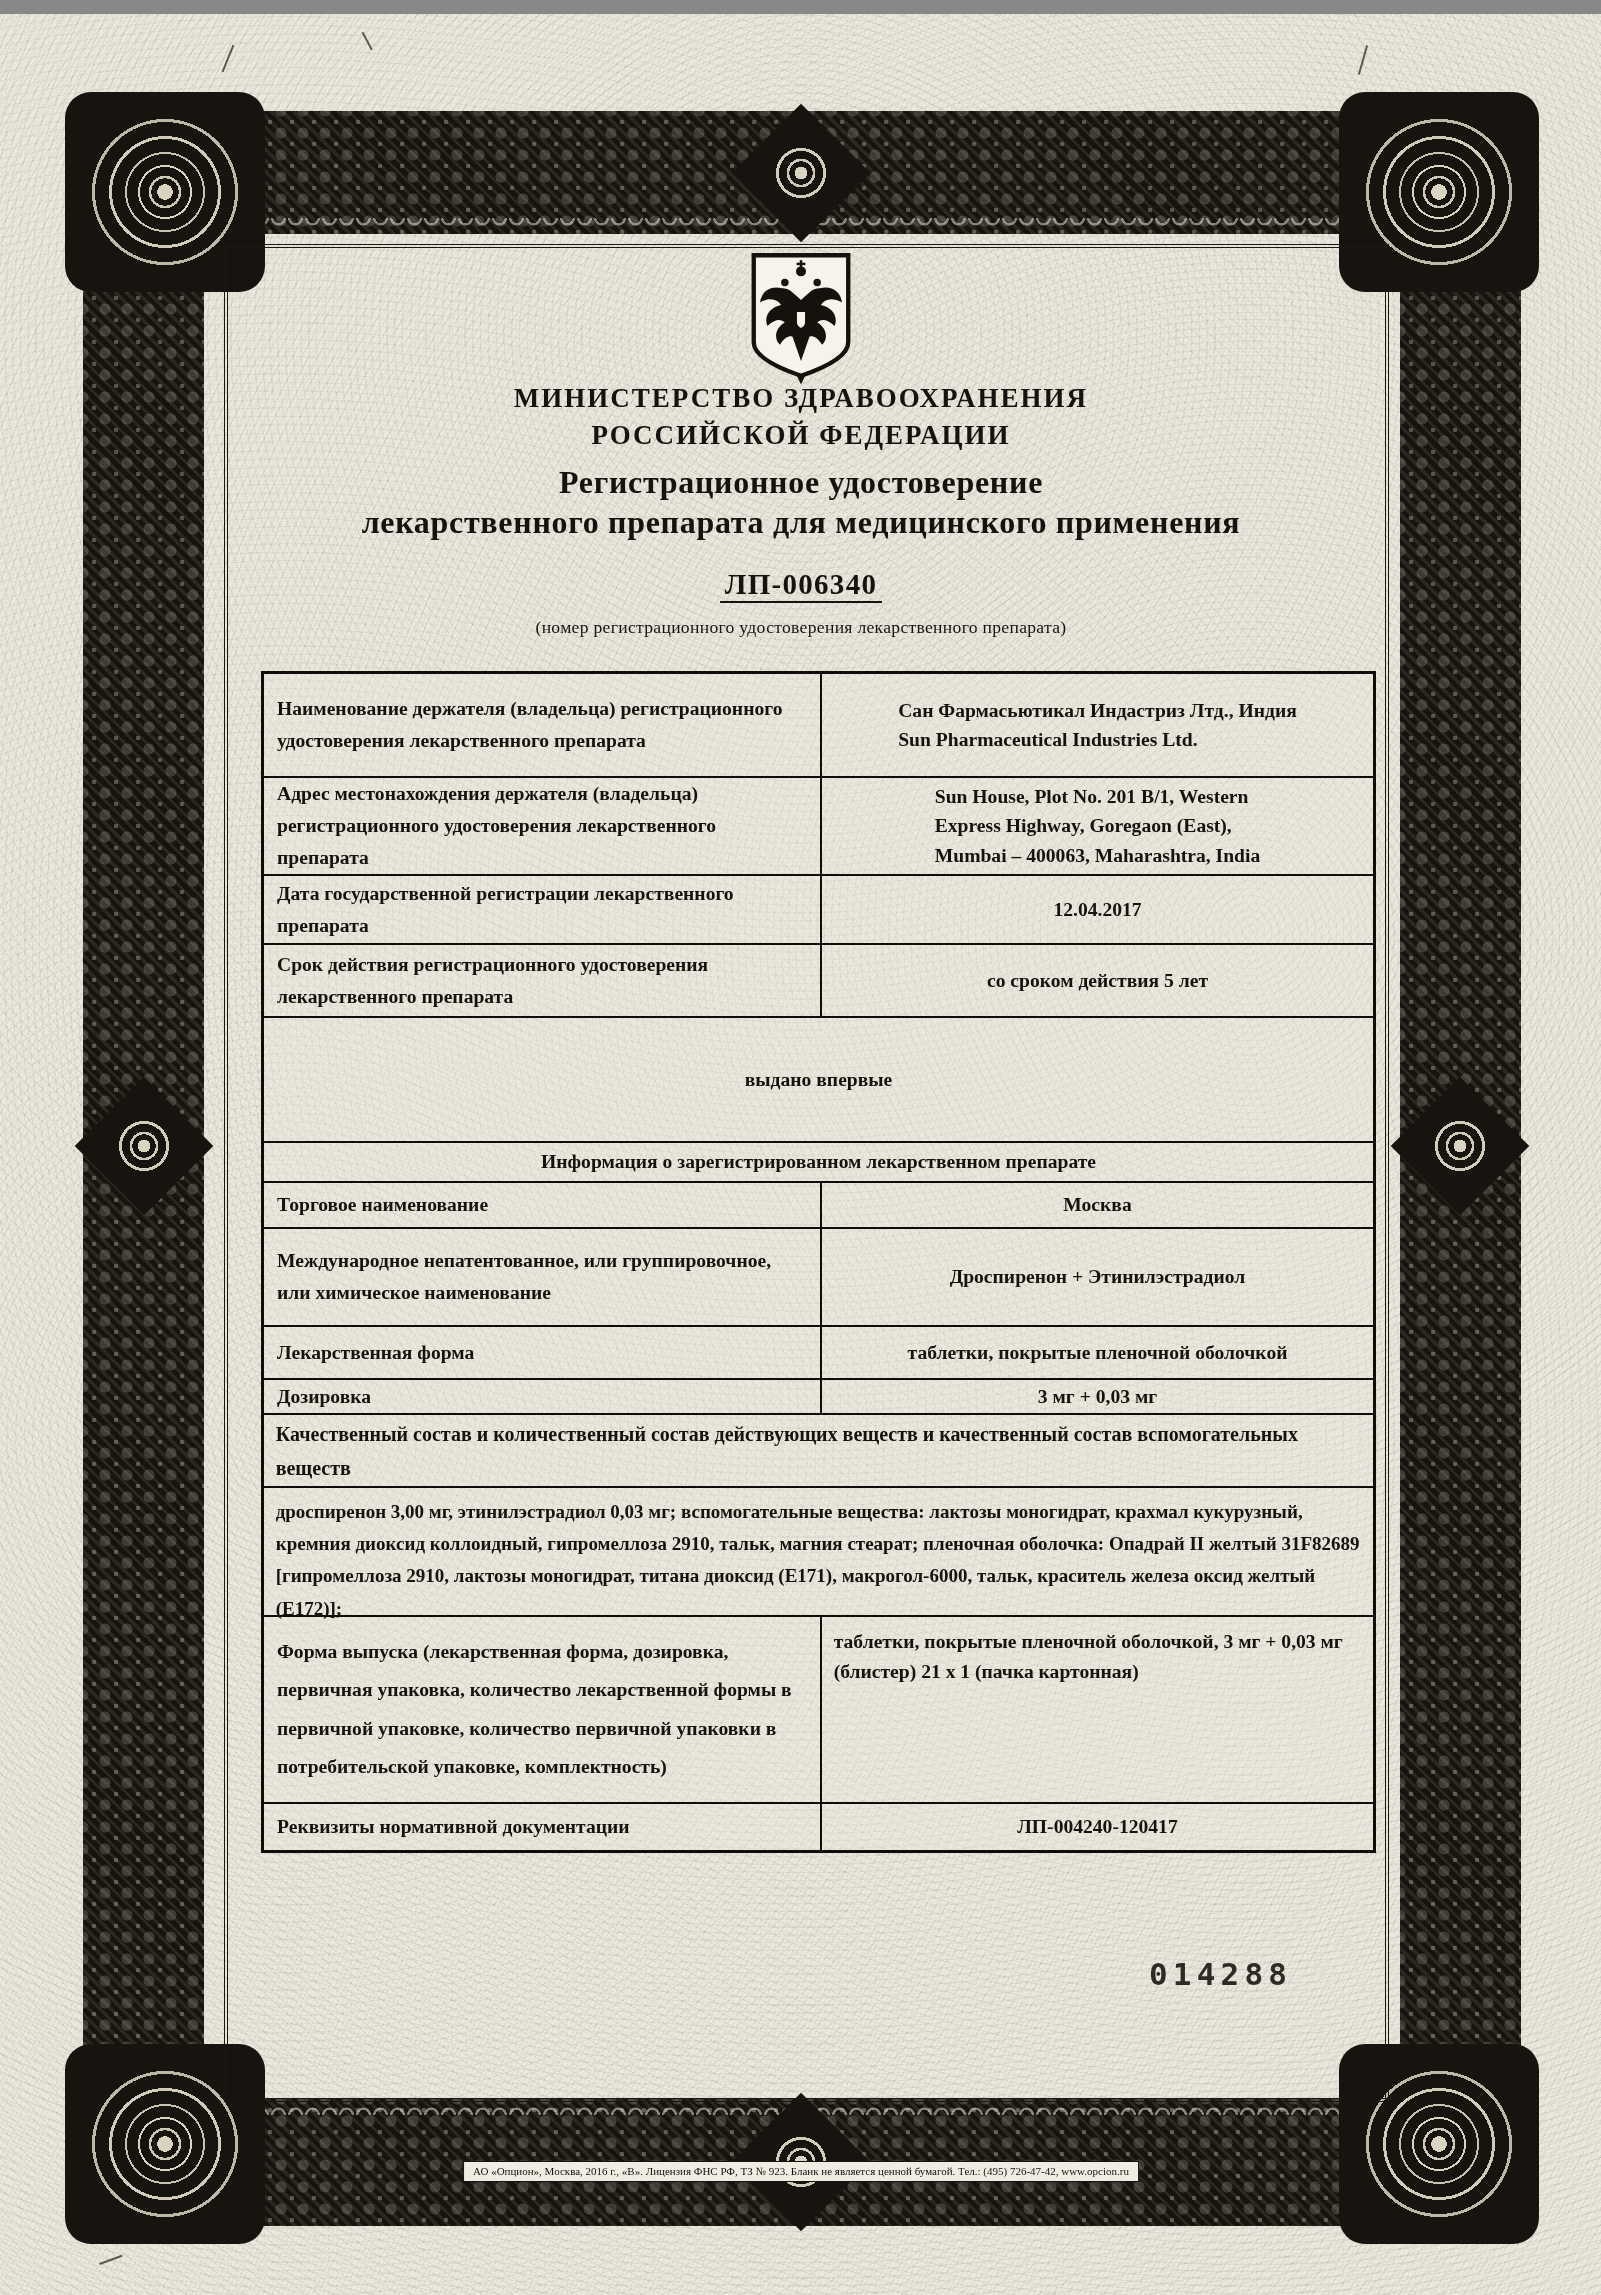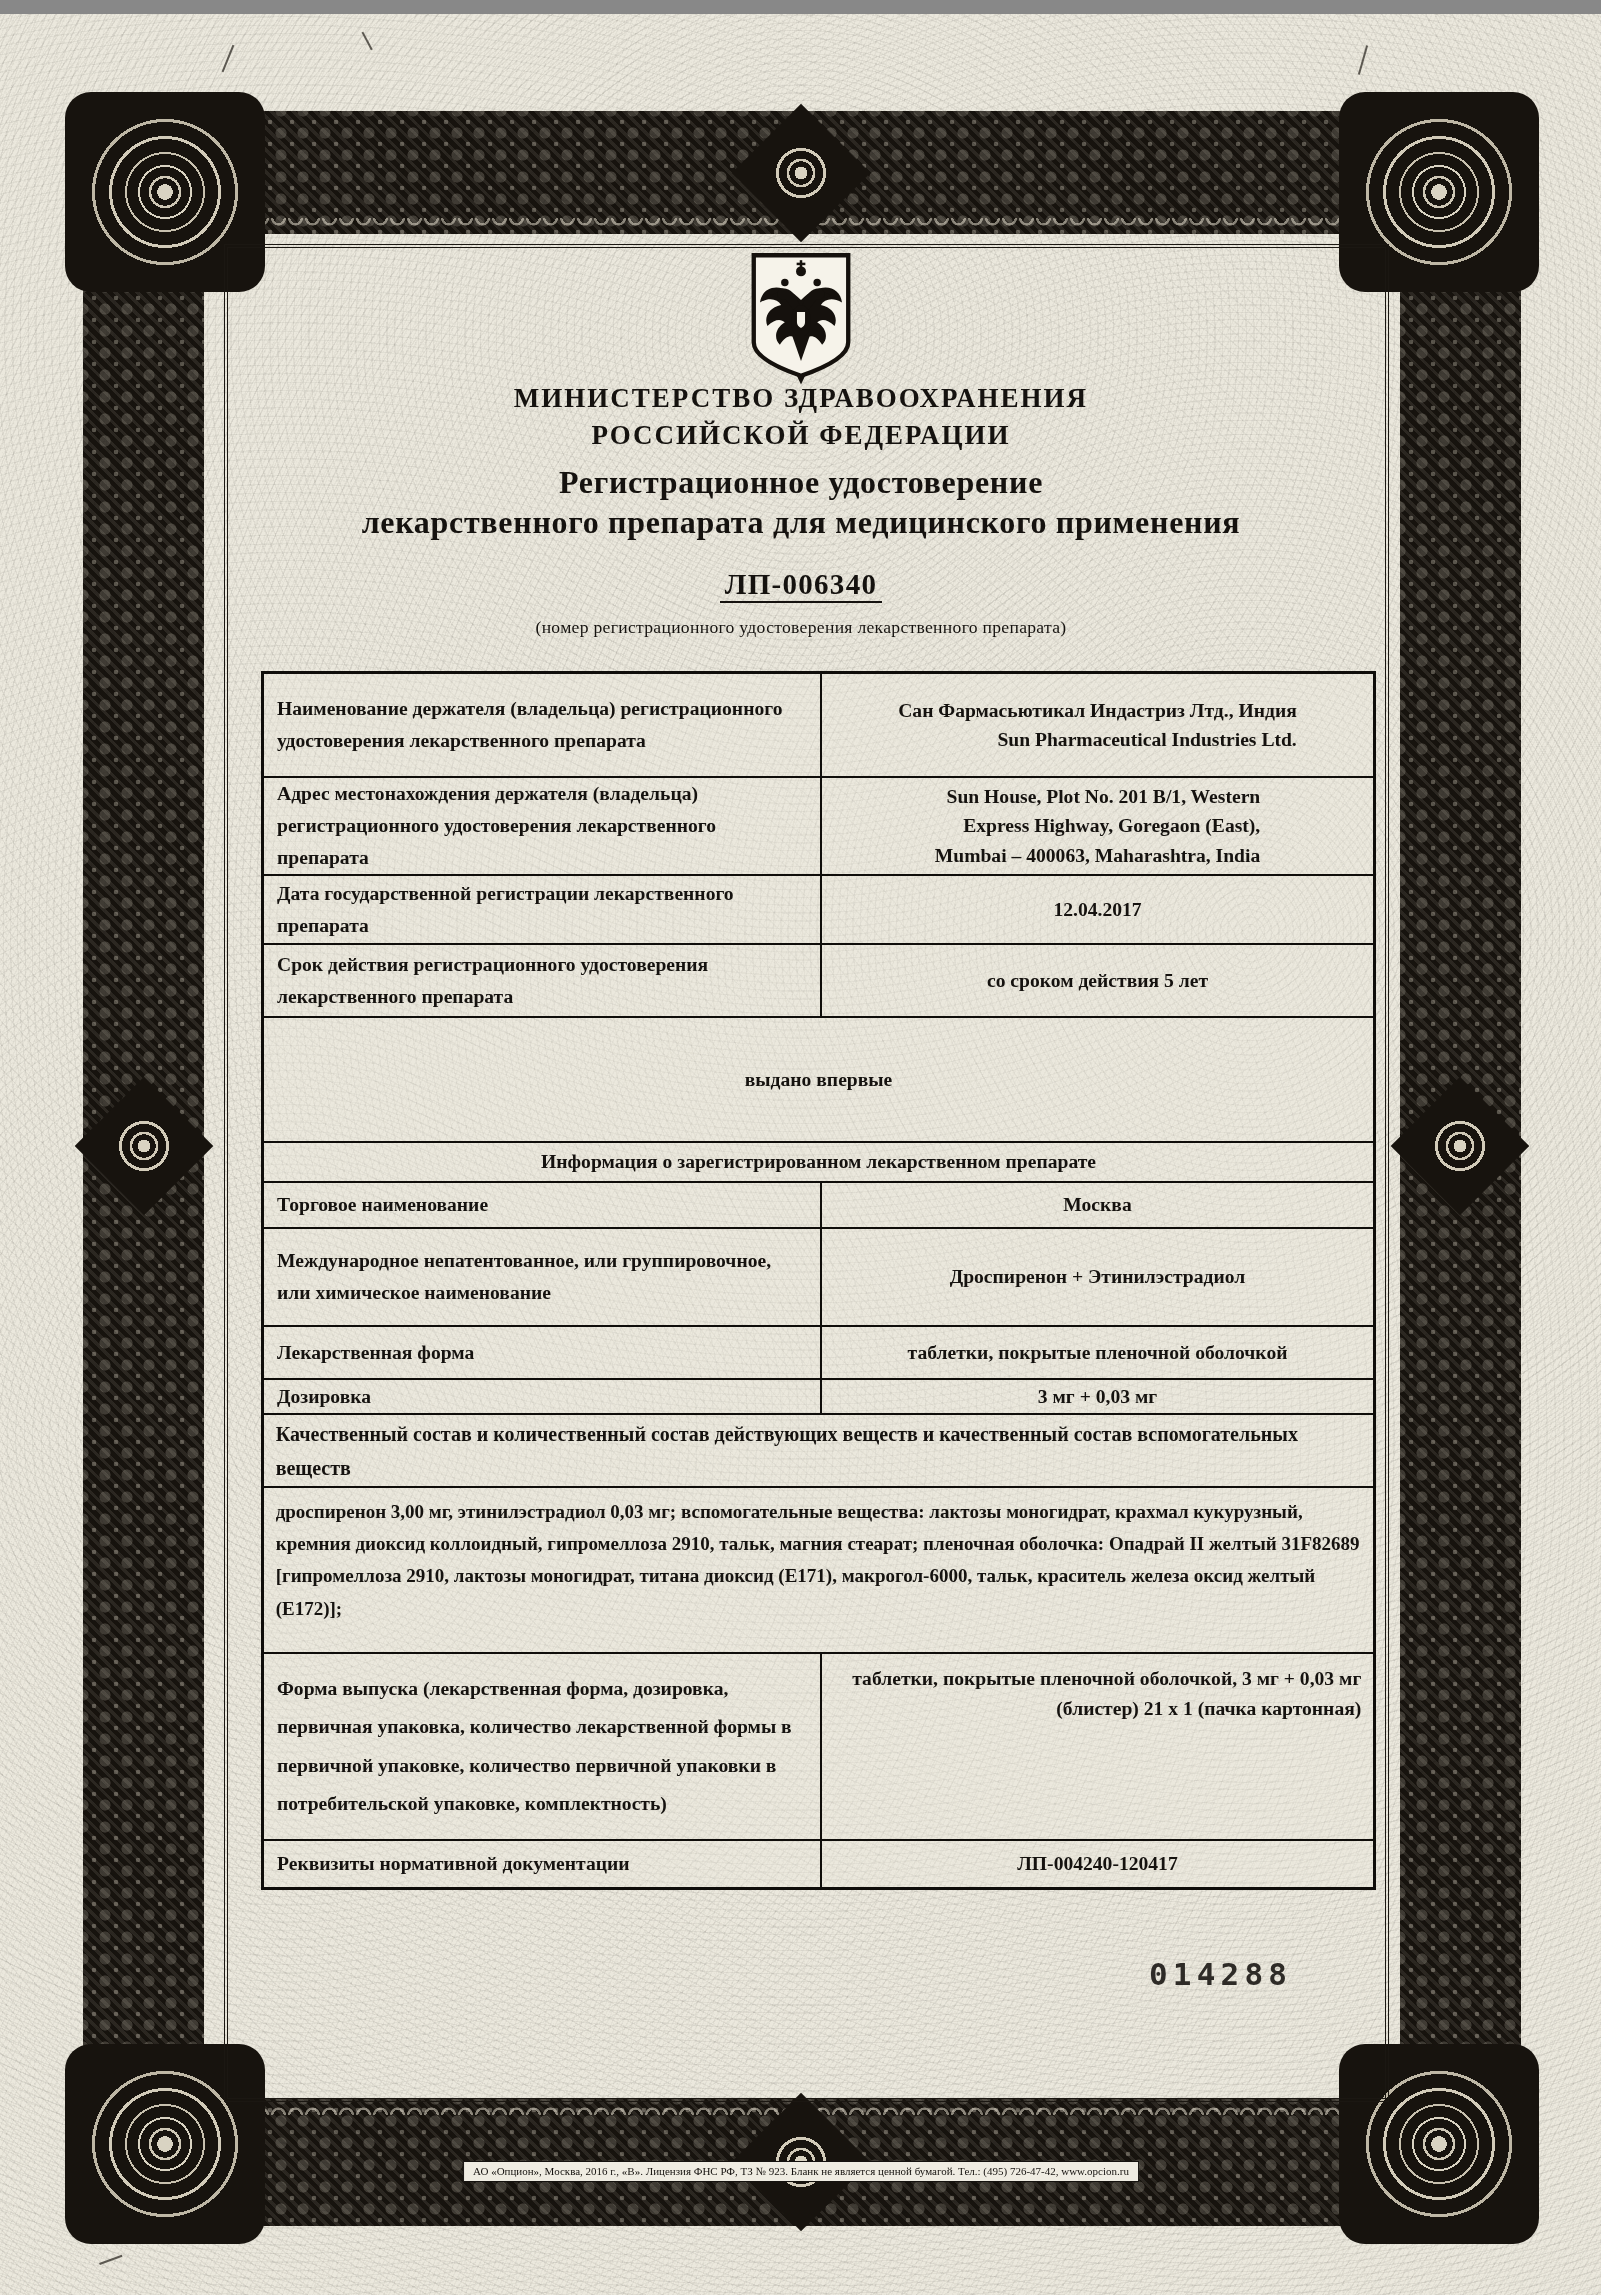--- a/index.html
+++ b/index.html
@@ -73,21 +73,21 @@
   .emblem{position:absolute;left:745px;top:235px;}
 
   .cert-table{position:absolute;left:261px;top:657px;width:1109px;
     border:3.9px solid #0f0d0a;background:rgba(236,233,222,.35);}
   .t-row{display:flex;border-top:2.6px solid #0f0d0a;box-sizing:border-box;}
   .t-row:first-child{border-top:none;}
   .cell{box-sizing:border-box;}
   .cell-l{width:558px;border-right:2.6px solid #0f0d0a;padding:7.8px 13px;
     font-weight:700;font-size:19.6px;line-height:1.62;display:flex;align-items:center;}
   .cell-r{flex:1;padding:6.5px 11.7px;font-weight:600;font-size:19.6px;line-height:1.5;
-    display:flex;align-items:center;justify-content:center;text-align:right;}
+    display:flex;align-items:center;justify-content:center;text-align:left;}
   .preline{white-space:pre-line;}
   .full-cell{width:100%;padding:7.8px 11.7px;box-sizing:border-box;}
   .band-row .full-cell{display:flex;align-items:center;justify-content:center;
     font-weight:600;font-size:19.6px;text-align:center;}
   .comp-header .full-cell{display:flex;align-items:center;
     font-weight:700;font-size:20px;line-height:1.7;}
   .comp-text .full-cell{font-weight:600;font-size:19px;line-height:1.7;text-align:left;}
 
   .serial{position:absolute;left:1149px;top:1942px;
     font-family:"DejaVu Sans Mono",monospace;font-size:31px;font-weight:700;
@@ -207,21 +207,21 @@
 
       <div class="t-row" style="height:35px">
         <div class="cell cell-l" style="padding-top:2.6px;padding-bottom:2.6px">Дозировка</div>
         <div class="cell cell-r" style="padding-top:2.6px;padding-bottom:2.6px">3 мг + 0,03 мг</div>
       </div>
 
       <div class="t-row comp-header" style="height:73px">
         <div class="full-cell">Качественный состав и количественный состав действующих веществ и качественный состав вспомогательных веществ</div>
       </div>
 
-      <div class="t-row comp-text" style="height:166px">
+      <div class="t-row comp-text" style="height:129px">
         <div class="full-cell">дроспиренон 3,00 мг, этинилэстрадиол 0,03 мг; вспомогательные вещества: лактозы моногидрат, крахмал кукурузный, кремния диоксид коллоидный, гипромеллоза 2910, тальк, магния стеарат; пленочная оболочка: Опадрай II желтый 31F82689 [гипромеллоза 2910, лактозы моногидрат, титана диоксид (Е171), макрогол-6000, тальк, краситель железа оксид желтый (Е172)];</div>
       </div>
 
       <div class="t-row" style="height:187px">
         <div class="cell cell-l" style="line-height:1.95">Форма выпуска (лекарственная форма, дозировка, первичная упаковка, количество лекарственной формы в первичной упаковке, количество первичной упаковки в потребительской упаковке, комплектность)</div>
         <div class="cell cell-r" style="align-items:flex-start;padding-top:10.4px">таблетки, покрытые пленочной оболочкой, 3 мг + 0,03 мг (блистер) 21 х 1 (пачка картонная)</div>
       </div>
 
       <div class="t-row" style="height:48px">
         <div class="cell cell-l">Реквизиты нормативной документации</div>

